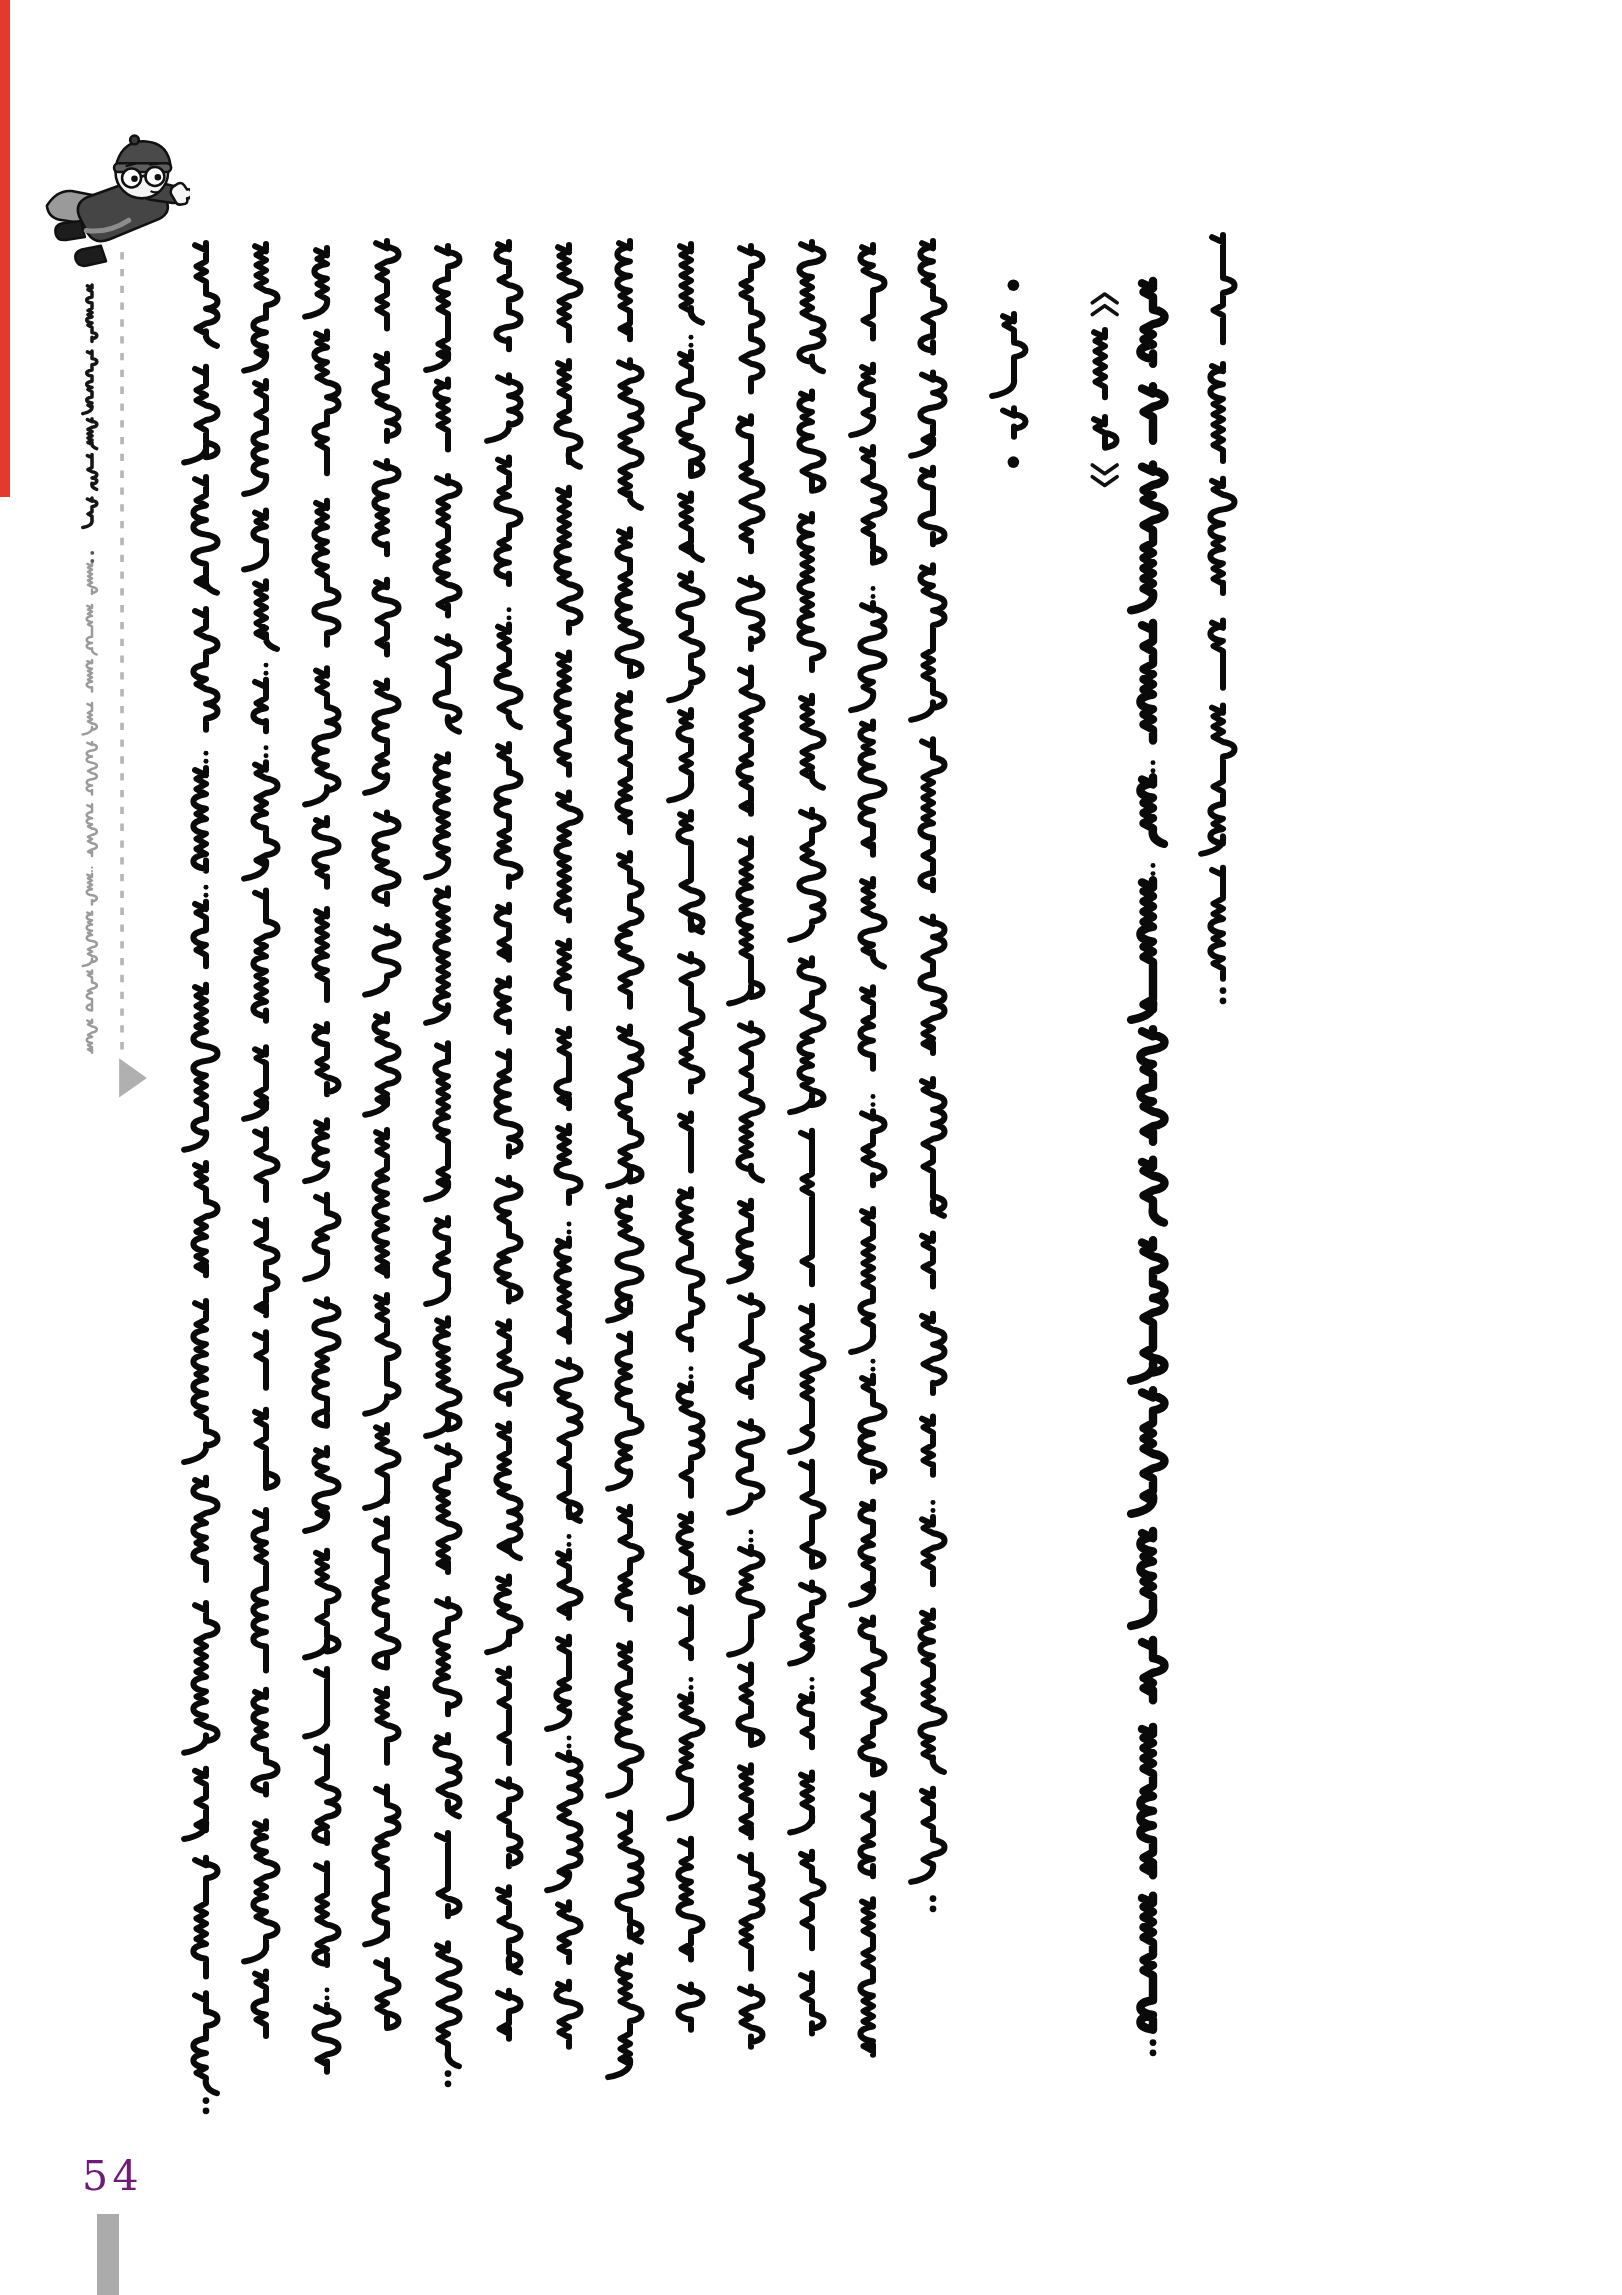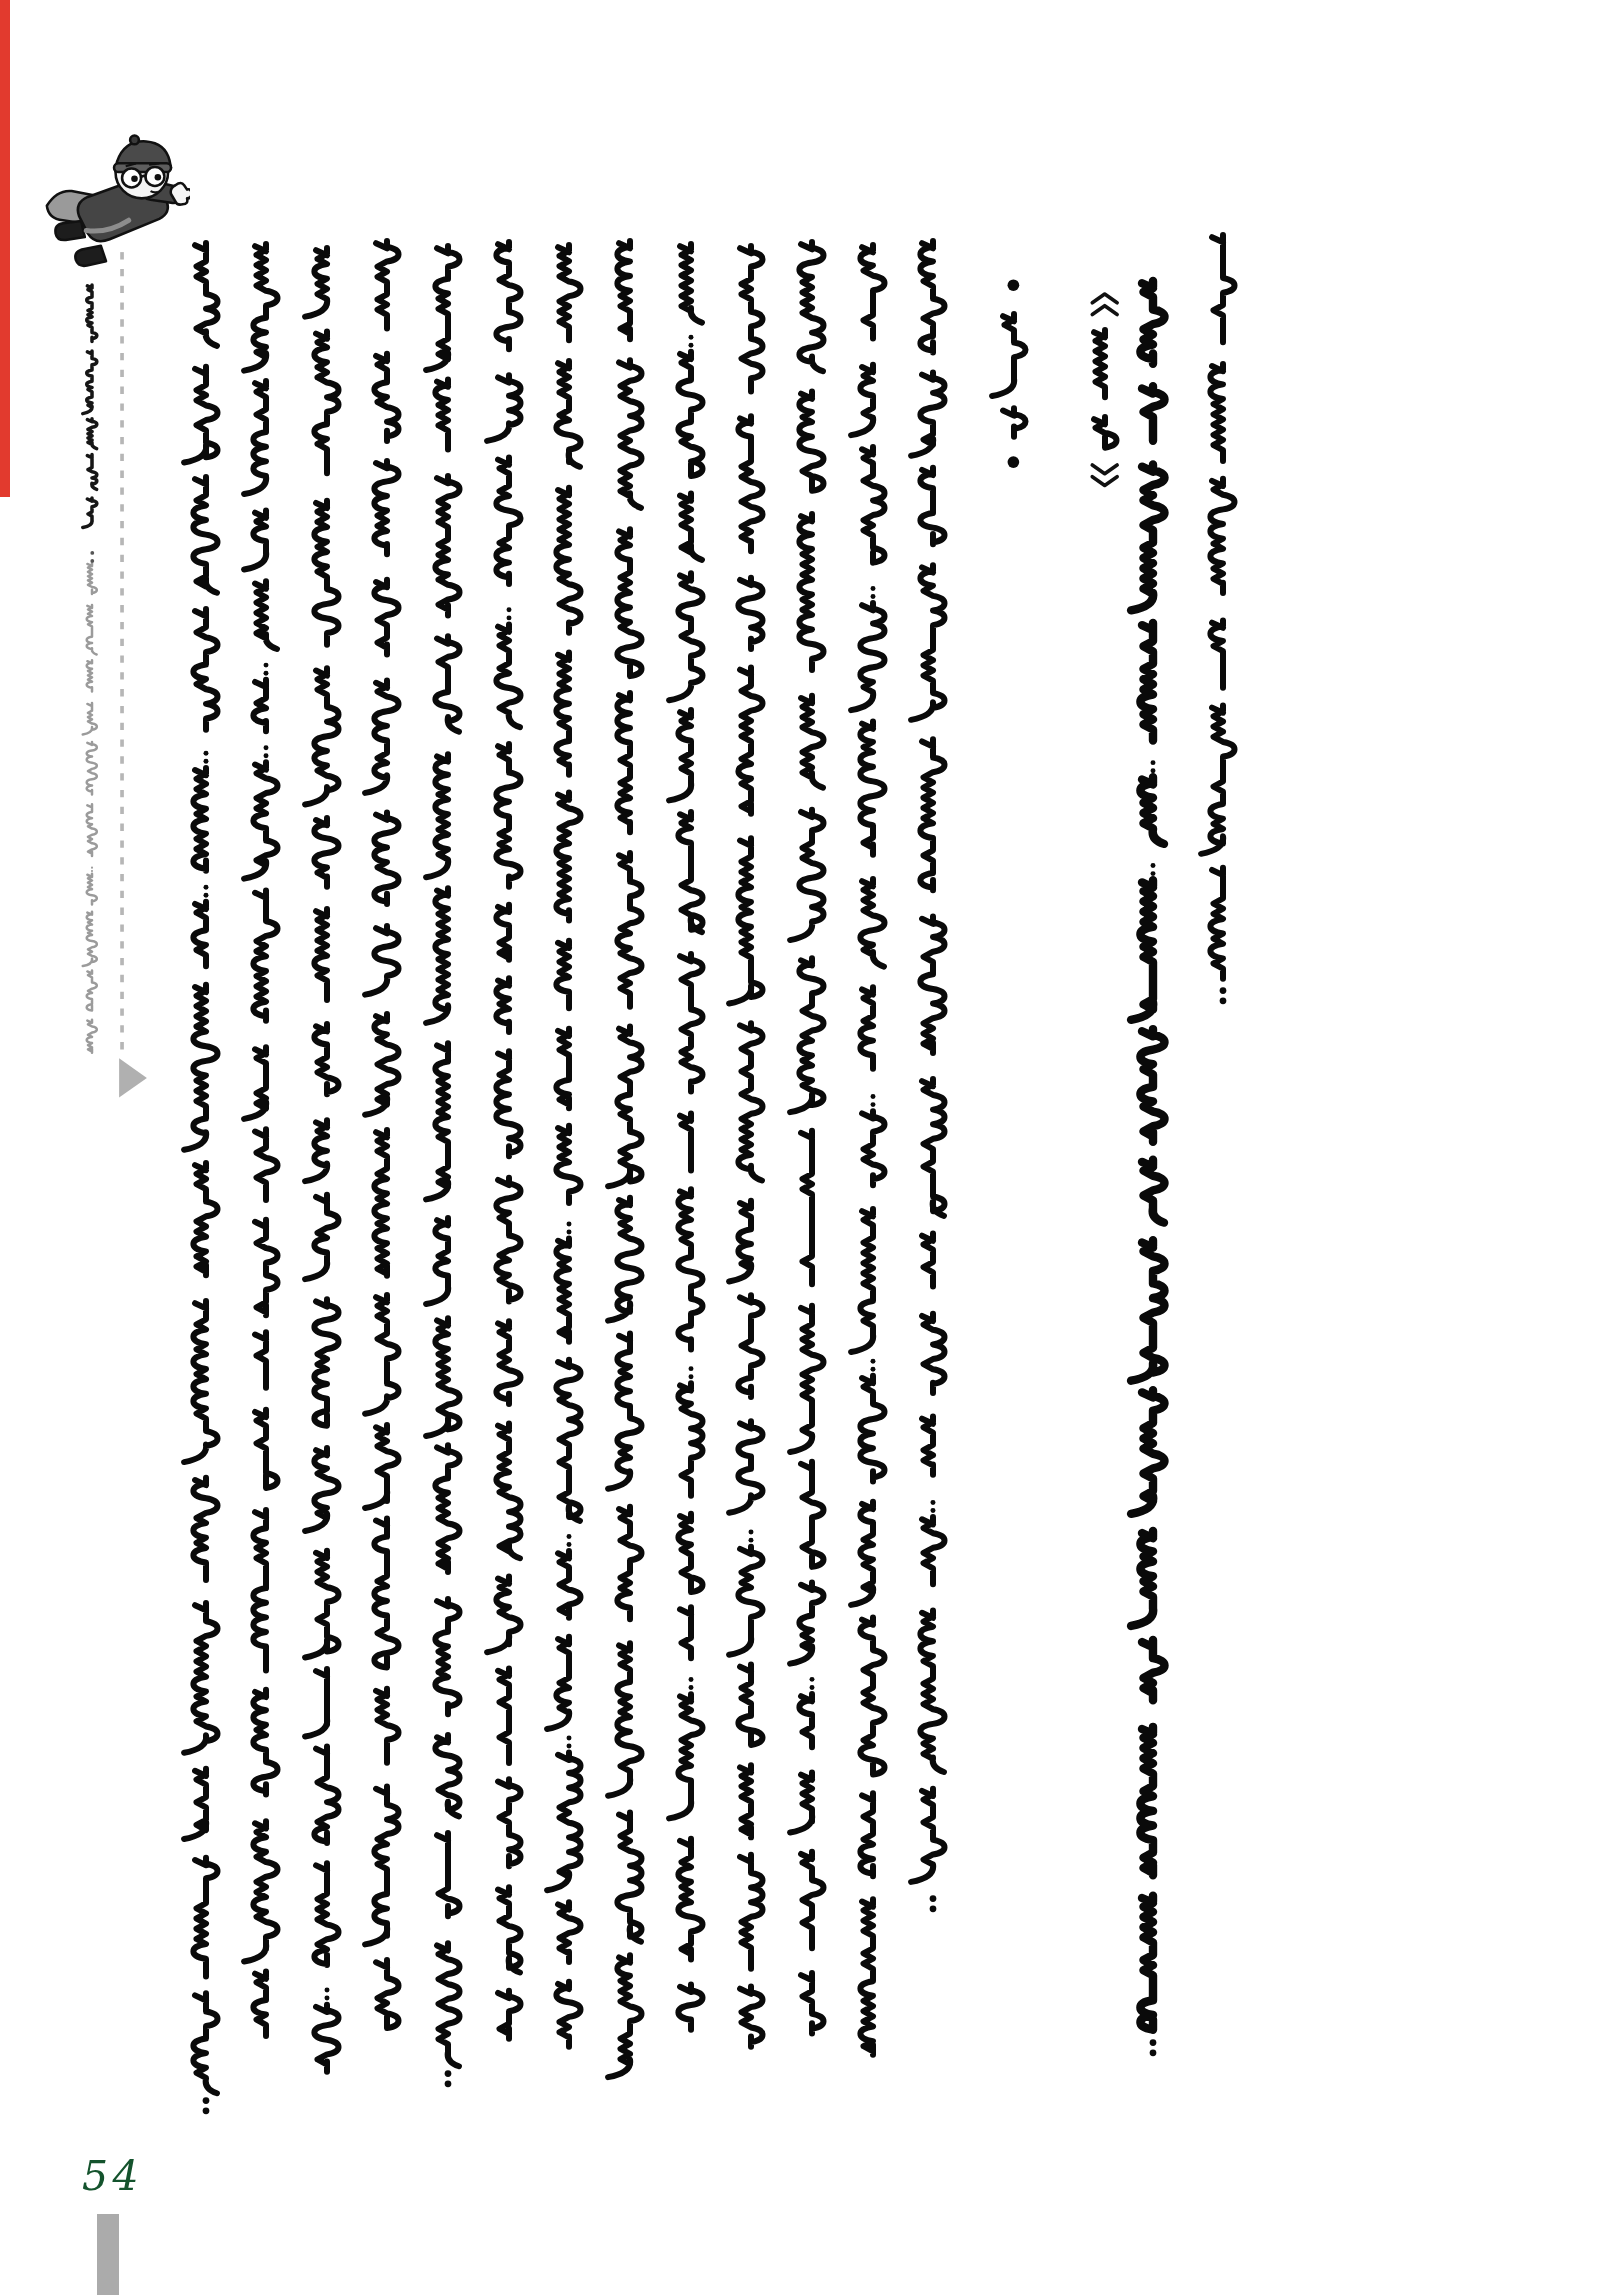--- a/index.html
+++ b/index.html
@@ -1,20 +1,20 @@
 <!DOCTYPE html>
 <html style="font-size:11.7px"><head>
 <meta charset="utf-8">
 <style>
   html,body{margin:0;padding:0;background:#e8e8e8;font-family:"DejaVu Sans",sans-serif;}
   #page{position:relative;background:#ffffff;overflow:hidden;}
   .abs{position:absolute;}
   .script-line{position:absolute;}
   .script-line svg{display:block;overflow:visible;}
-  #page-number{position:absolute;font-family:"DejaVu Serif","Liberation Serif",serif;color:#14532d;letter-spacing:4.4px;font-style:italic;}
+  #page-number{position:absolute;font-family:"DejaVu Serif","Liberation Serif",serif;color:#701a75;letter-spacing:4.4px;}
 </style>
 </head>
 <body>
 
 <div id="page" style="width: 1622px; height: 2295px; background: rgb(255, 255, 255);">
   <div class="abs" id="edge-tab" style="left: 0px; top: 0px; width: 9.5px; height: 497px; background: rgb(226, 58, 46);"></div>
   <div class="abs" id="mascot" style="left: 41px; top: 134px; width: 149px; height: 139px;"><svg viewBox="0 0 204 190" width="149" height="139">
   <g stroke="#111" stroke-width="3.5" stroke-linejoin="round" stroke-linecap="round">
     <path fill="#9a9a9a" d="M8 98 q 14 -22 34 -20 l 62 12 q 14 4 10 18 l -4 12 q -4 10 -16 8 L 30 118 q -20 -2 -22 -20 z"></path>
     <path fill="#1d1d1d" d="M30 122 q -12 2 -10 14 q 2 10 14 9 l 26 -4 l -5 -22 z"></path>

